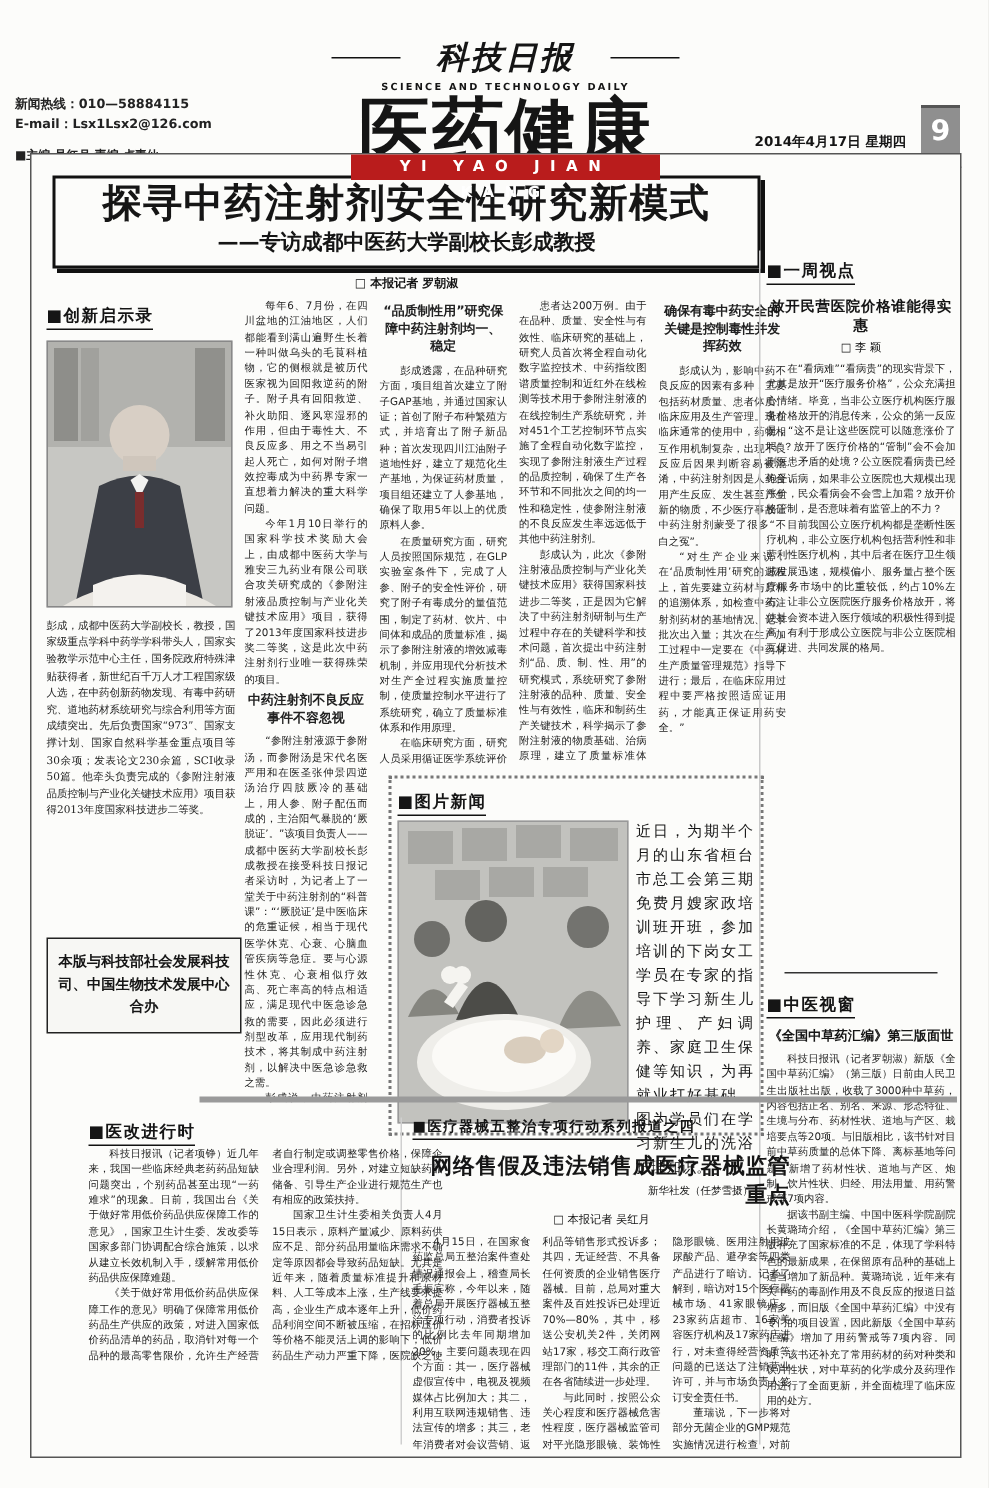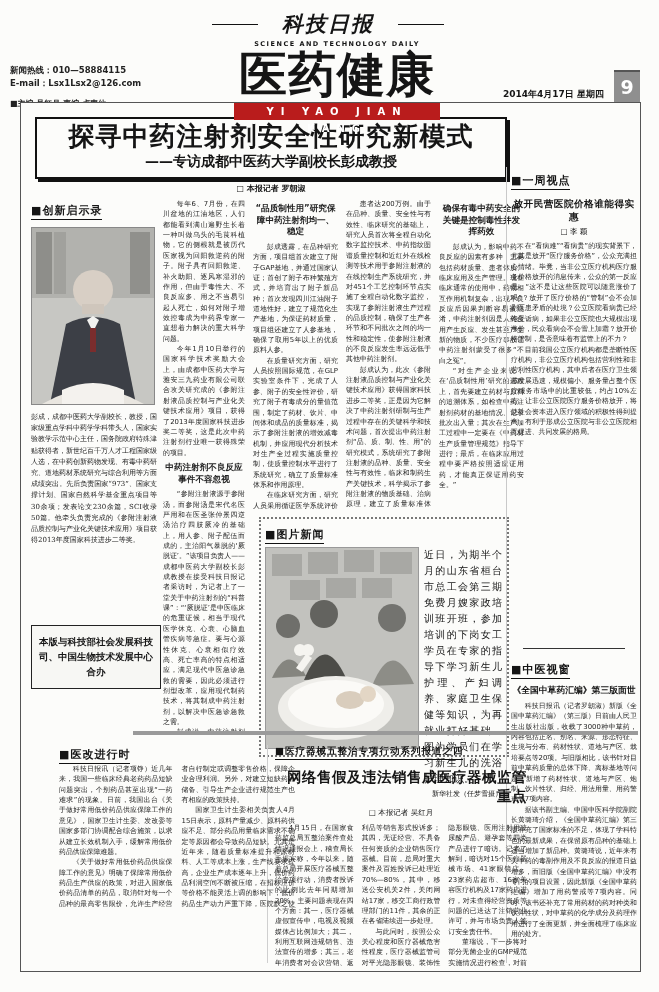--- a/index.html
+++ b/index.html
@@ -2,21 +2,21 @@
 <html><head>
 <meta charset="utf-8">
 <style>
   html,body{margin:0;padding:0;background:#e8e8e4;}
   .page{position:relative;width:659px;height:992px;margin:0 auto;background:#fcfcfa;
         font-family:"DejaVu Sans","Liberation Sans",sans-serif;color:#151515;overflow:hidden;}
   
   .mast-left{position:absolute;left:10px;top:64px;width:200px;font-size:8.5px;line-height:1.55;font-weight:bold;color:#222;}
   .mast-staff{margin-top:8px;font-size:8px;}
   .mast-center{position:absolute;left:212px;top:10px;width:250px;text-align:center;}
-  .script-row{display:flex;align-items:center;justify-content:flex-start;gap:24px;}
+  .script-row{display:flex;align-items:center;justify-content:center;gap:24px;margin-top:14px;}
   .script-row .rule{width:46px;border-top:1.6px solid #111;}
   .paper-script{font-family:"DejaVu Serif","Liberation Serif",serif;font-style:italic;font-weight:bold;font-size:21px;letter-spacing:2px;}
   .paper-en{font-size:6.5px;font-weight:bold;letter-spacing:1.5px;margin-top:2px;}
   .section-title{font-size:48px;font-weight:900;line-height:1.04;letter-spacing:1px;margin-top:2px;}
   .pinyin-bar{position:absolute;left:234px;top:103px;width:206px;height:17px;background:#b91c1c;color:#fff;
               font-size:10px;font-weight:bold;letter-spacing:7px;text-align:center;line-height:17px;z-index:3;}
   .mast-line{position:absolute;left:20px;top:111px;width:621px;border-top:1.6px solid #333;}
   .mast-date{position:absolute;left:503px;top:88px;font-size:9px;font-weight:bold;}
   .page-num{position:absolute;left:614px;top:70px;width:26px;height:31px;background:#8f8f8f;color:#fff;
             font-size:19px;font-weight:900;text-align:center;line-height:31px;border-top:2px solid #555;border-bottom:2px solid #555;}

